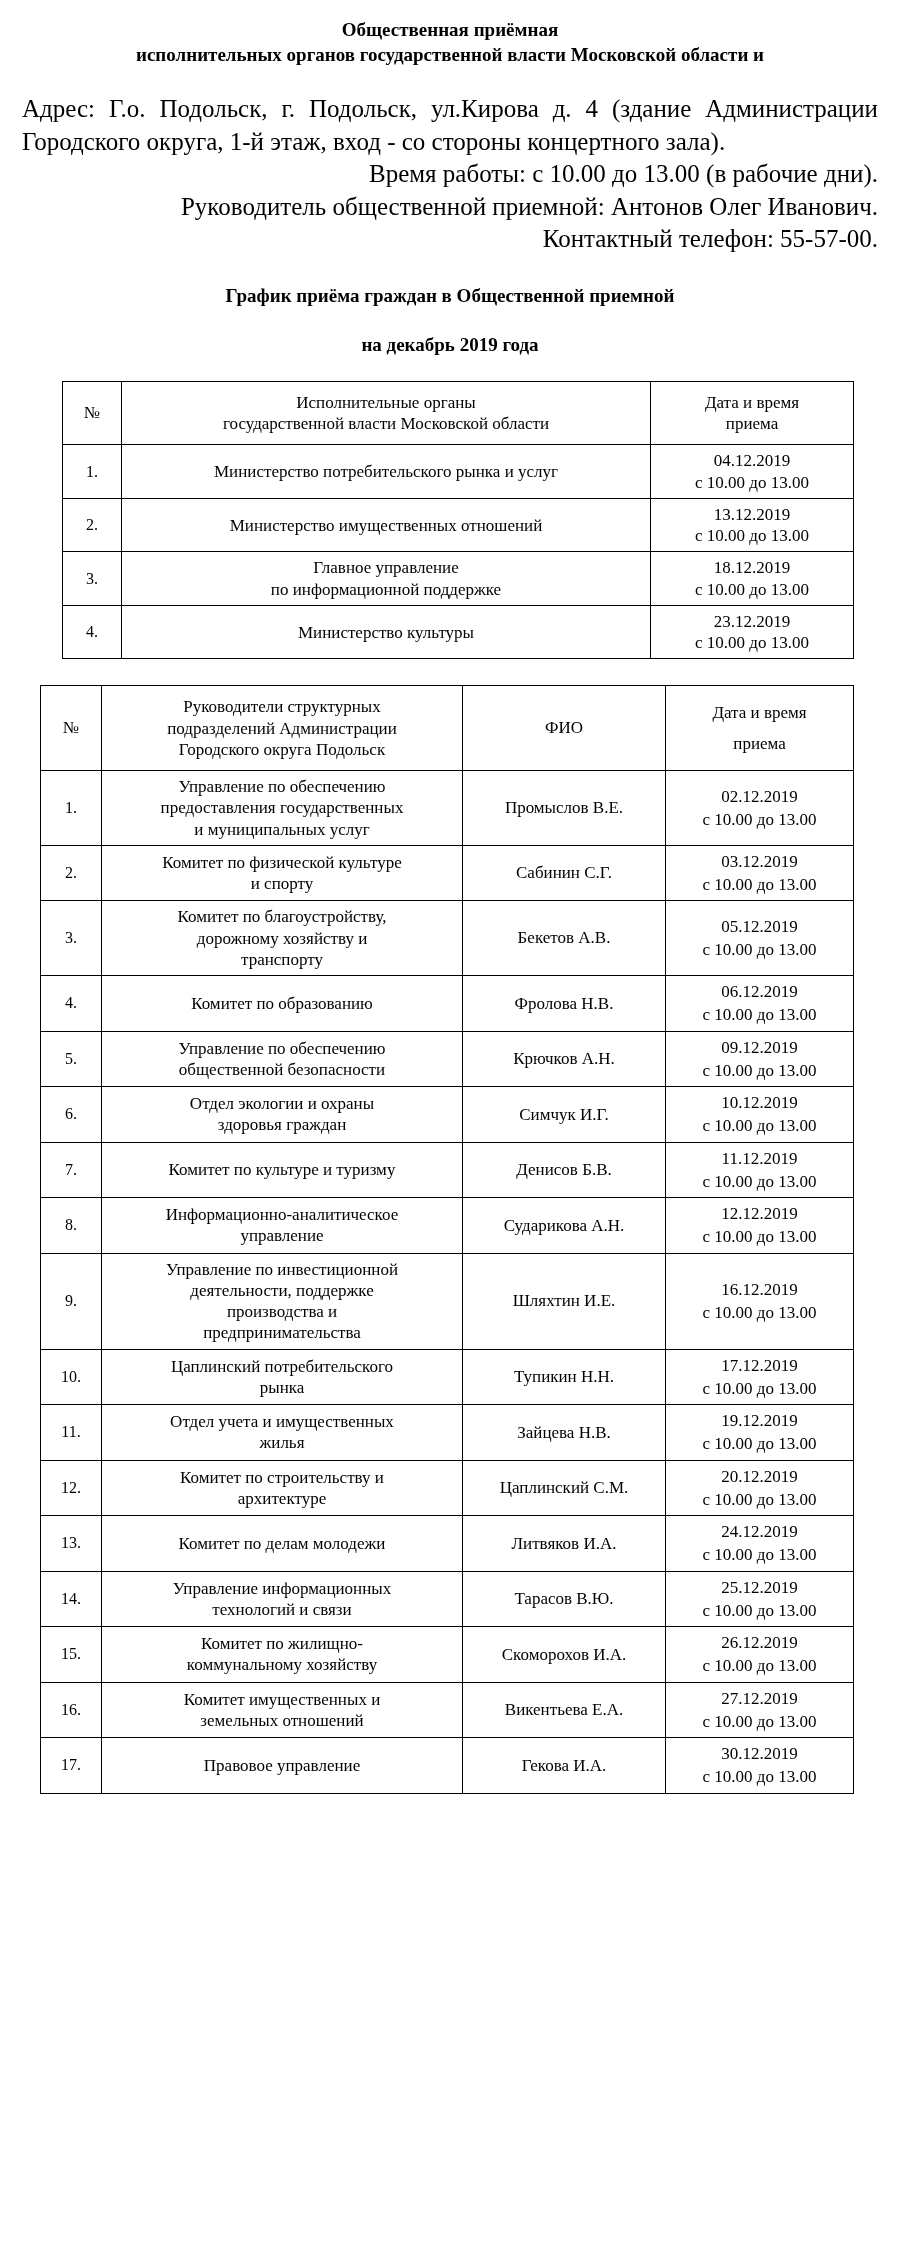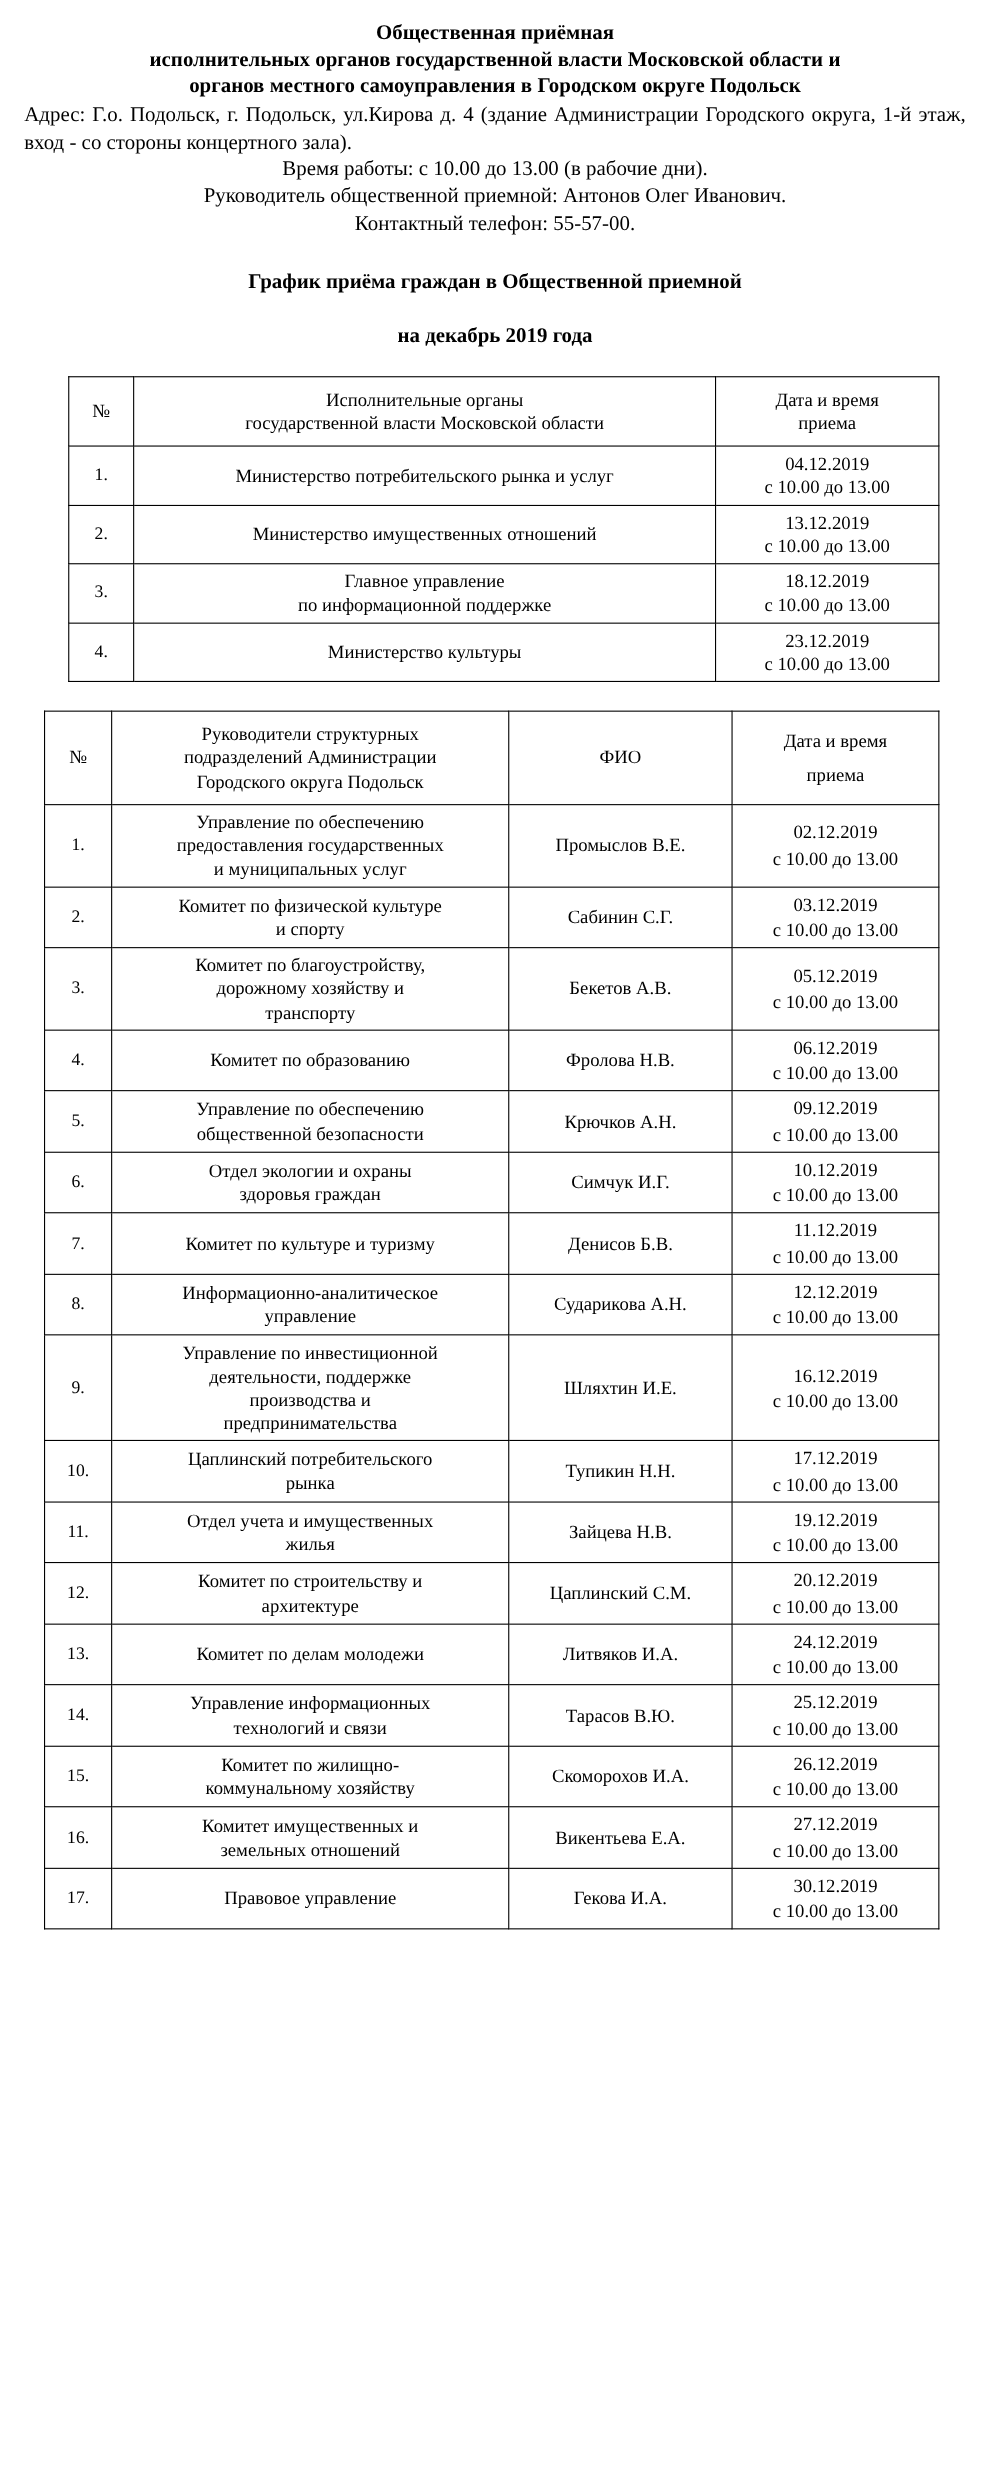--- a/index.html
+++ b/index.html
@@ -23,31 +23,31 @@
     text-align: center;
     font-weight: bold;
     font-size: 19px;
     line-height: 1.30;
     margin: 4px 0 0 0;
   }
   .doc-title .line {
     display: block;
   }
   .intro {
-    margin-top: 1px;
-    font-size: 19px;
+    margin-top: 26px;
+    font-size: 25px;
     line-height: 1.30;
   }
   .intro p {
     margin: 0;
     text-align: justify;
     text-justify: inter-word;
   }
   .intro p.noj {
-    text-align: center;
+    text-align: right;
   }
   .schedule-title {
     text-align: center;
     font-weight: bold;
     font-size: 19px;
     margin-top: 26px;
     line-height: 1.45;
   }
   .schedule-title .sub {
     display: block;
@@ -124,21 +124,20 @@
   table.t2 td.c-date .l:first-child { padding-bottom: 2px; }
 </style>
 </head>
 <body>
 
 <div class="page">
 
   <div class="doc-title">
     <span class="line">Общественная приёмная</span>
     <span class="line">исполнительных органов государственной власти Московской области и</span>
-    <span class="line">органов местного самоуправления в Городском округе Подольск</span>
   </div>
 
   <div class="intro">
     <p>Адрес: Г.о. Подольск, г. Подольск, ул.Кирова д. 4 (здание Администрации Городского округа, 1-й этаж, вход - со стороны концертного зала).</p>
     <p class="noj">Время работы: с 10.00 до 13.00 (в рабочие дни).</p>
     <p class="noj">Руководитель общественной приемной: Антонов Олег Иванович.</p>
     <p class="noj">Контактный телефон: 55-57-00.</p>
   </div>
 
   <div class="schedule-title">

